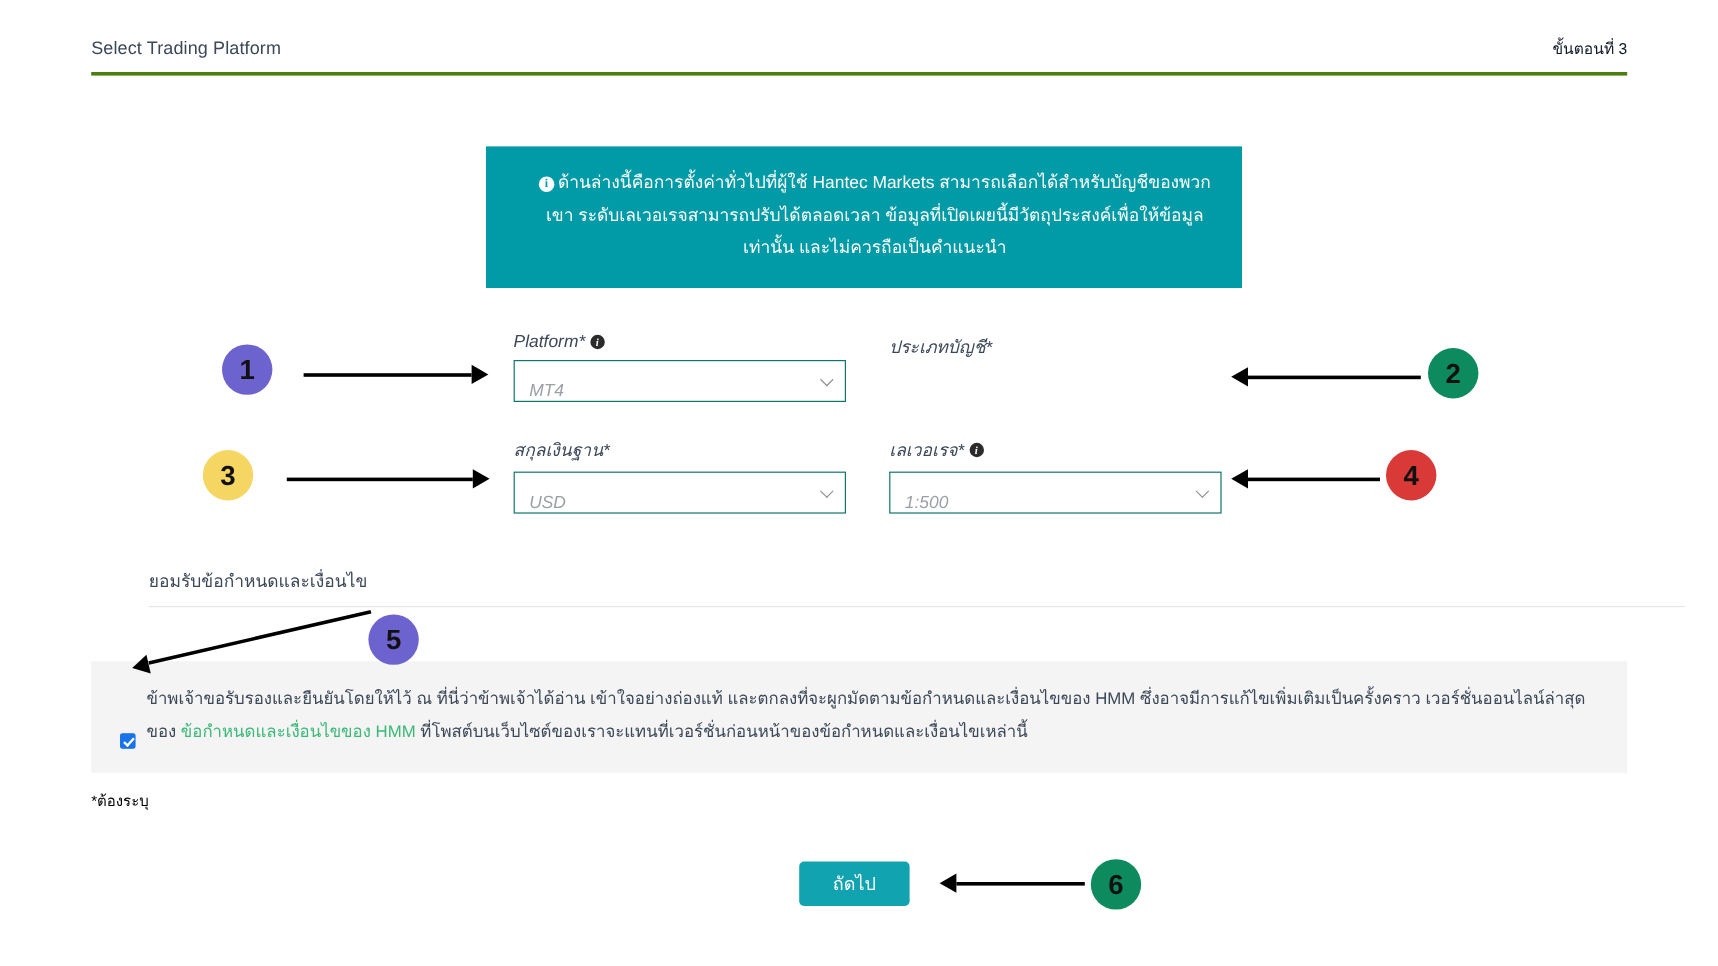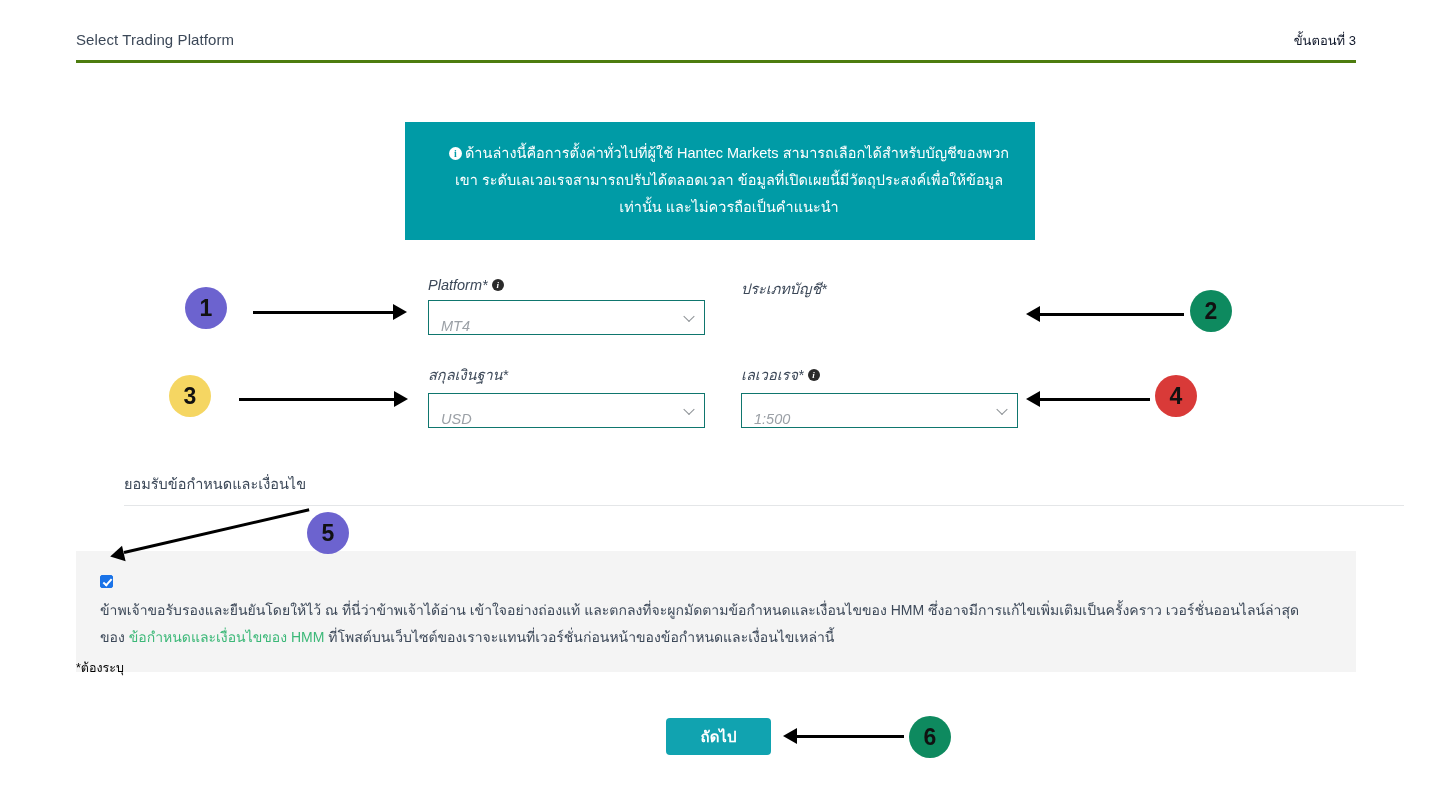--- a/index.html
+++ b/index.html
@@ -84,22 +84,22 @@
     padding-bottom: 10px;
     border-bottom: 1px solid #e4e6e8;
     margin-left: 44px;
   }
   .terms-box {
     position: absolute; left: 76px; top: 551px; width: 1280px;
     background: #f4f4f4;
     padding: 18px 24px 20px 24px;
   }
   .terms-line {
-    display: flex; align-items: flex-start; gap: 9px;
-    font-size: 14px; color: #3c4858; line-height: 1.95; flex-direction: column;
+    display: flex; align-items: flex-end; gap: 9px;
+    font-size: 14px; color: #3c4858; line-height: 1.95;
   }
   .cb {
     flex: none;
     width: 13px; height: 13px; margin-top: 6px;
     background: #1a73e8; border: 1px solid #1a73e8; border-radius: 2px;
     position: relative;
   }
   .cb::after {
     content: "";
     position: absolute; left: 4px; top: 1px;
@@ -111,26 +111,25 @@
   .terms-link { color: #3cb878; }
 
   .required-note {
     position: absolute; left: 76px; top: 658px;
     font-size: 12.5px; color: #000000;
   }
 
   
   .submit-btn {
     position: absolute; left: 666px; top: 718px;
-    width: 105px; height: 37px;
+    width: 92px; height: 37px;
     background: #11a3b0; color: #ffffff;
     border: none; border-radius: 4px;
     font-size: 15px; font-family: "Liberation Sans", sans-serif;
     cursor: pointer;
-    font-weight: bold;
   }
 
   
   .badge {
     position: absolute;
     width: 42px; height: 42px; border-radius: 50%;
     display: flex; align-items: center; justify-content: center;
     color: #111111; font-size: 23px; font-weight: bold;
     font-family: "Liberation Sans", sans-serif;
   }

